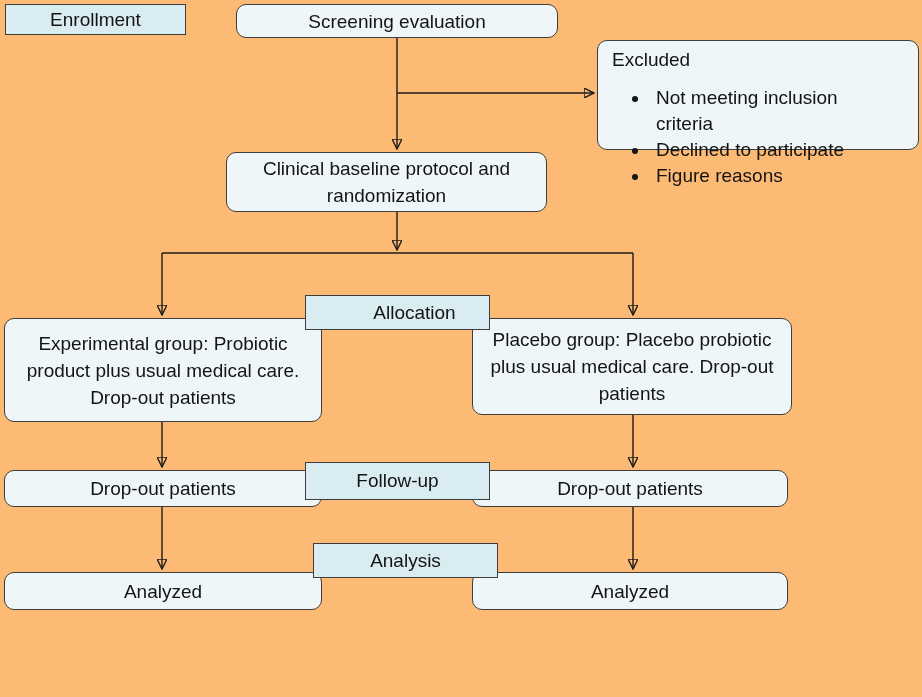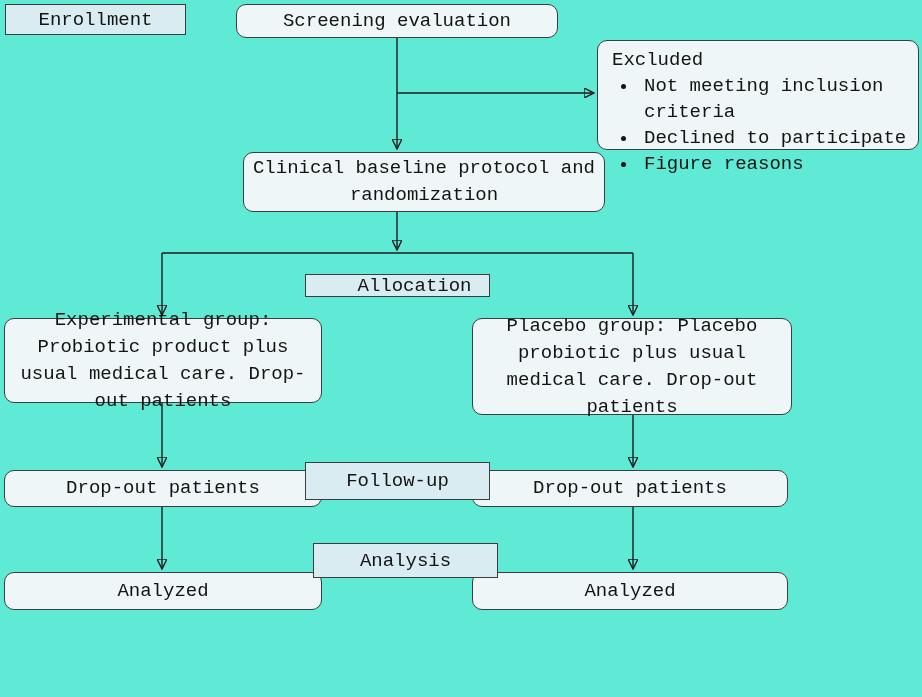--- a/index.html
+++ b/index.html
@@ -7,22 +7,22 @@
     --node-fill:#eff6f8;
     --line:#3d3d3d;
     --accent:#c32366;
     --ink:#141414;
   }
   *{box-sizing:border-box;}
   html,body{margin:0;padding:0;background:#ffffff;}
   .stage{
     position:relative;
     width:922px;height:697px;
-    background:#5eead4;
-    font-family:Liberation Mono, monospace;
+    background:#fdba74;
+    font-family:Liberation Sans, sans-serif;
     color:var(--ink);
     overflow:hidden;
   }
   svg.connectors{position:absolute;left:0;top:0;z-index:1;}
   svg.connectors path{stroke:#1c1c1c;stroke-width:1.4;fill:none;}
   .node{
     position:absolute;z-index:2;
     background:var(--node-fill);
     border:1px solid var(--line);
     border-radius:10px;
@@ -40,21 +40,21 @@
     font-size:19px;
   }
   .node.left-align{
     align-items:flex-start;justify-content:flex-start;
     flex-direction:column;
     text-align:left;
     font-size:19px;line-height:26px;
     padding:6px 8px 6px 14px;
   }
   .node.left-align ul{
-    margin:0;padding:0 0 0 26px;list-style:disc;
+    margin:12px;padding:0 0 0 26px;list-style:disc;
   }
   .node.left-align li{padding-left:6px;}
   .caption{
     position:absolute;left:4px;top:632px;width:914px;z-index:2;
     font-size:21px;line-height:31px;
     text-align:justify;
     color:var(--ink);
   }
   .caption .cap-label{
     font-weight:bold;color:var(--accent);
@@ -78,40 +78,40 @@
     <path d="M162,253 V315" marker-end="url(#ah)"></path>
     <path d="M633,253 V315" marker-end="url(#ah)"></path>
     <path d="M162,403 V467" marker-end="url(#ah)"></path>
     <path d="M633,403 V467" marker-end="url(#ah)"></path>
     <path d="M162,507 V569" marker-end="url(#ah)"></path>
     <path d="M633,507 V569" marker-end="url(#ah)"></path>
   </svg>
 
   <div class="stagebox" style="left:5px;top:4px;width:181px;height:31px;">Enrollment</div>
 
-  <div class="stagebox" style="left:305px;top:274px;width:185px;height:23px;padding-left:34px;">Allocation</div>
+  <div class="stagebox" style="left:305px;top:295px;width:185px;height:35px;padding-left:34px;">Allocation</div>
 
   <div class="stagebox" style="left:305px;top:438px;width:185px;height:38px;margin-top:24px;">Follow-up</div>
 
   <div class="stagebox" style="left:305px;top:543px;width:185px;height:35px;margin-left:8px;">Analysis</div>
 
   <div class="node" style="left:236px;top:4px;width:322px;height:34px;">Screening evaluation</div>
 
   <div class="node left-align" style="left:597px;top:40px;width:322px;height:110px;">
     <div>Excluded</div>
     <ul>
       <li>Not meeting inclusion criteria</li>
       <li>Declined to participate</li>
       <li>Figure reasons</li>
     </ul>
   </div>
 
-  <div class="node" style="left:243px;top:152px;width:362px;height:60px;">Clinical baseline protocol and randomization</div>
+  <div class="node" style="left:226px;top:152px;width:321px;height:60px;">Clinical baseline protocol and randomization</div>
 
-  <div class="node" style="left:4px;top:318px;width:318px;height:85px;">Experimental group: Probiotic product plus usual medical care. Drop-out patients</div>
+  <div class="node" style="left:4px;top:318px;width:318px;height:104px;">Experimental group: Probiotic product plus usual medical care. Drop-out patients</div>
 
   <div class="node" style="left:472px;top:318px;width:320px;height:97px;">Placebo group: Placebo probiotic plus usual medical care. Drop-out patients</div>
 
   <div class="node" style="left:4px;top:470px;width:318px;height:37px;">Drop-out patients</div>
 
   <div class="node" style="left:472px;top:470px;width:316px;height:37px;">Drop-out patients</div>
 
   <div class="node" style="left:4px;top:572px;width:318px;height:38px;">Analyzed</div>
 
   <div class="node" style="left:472px;top:572px;width:316px;height:38px;">Analyzed</div>

